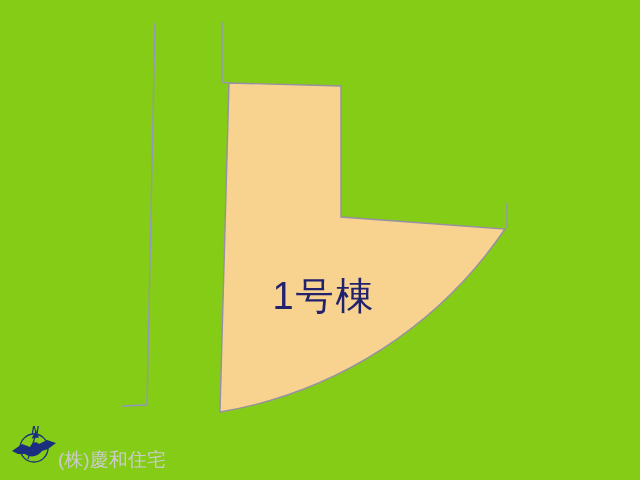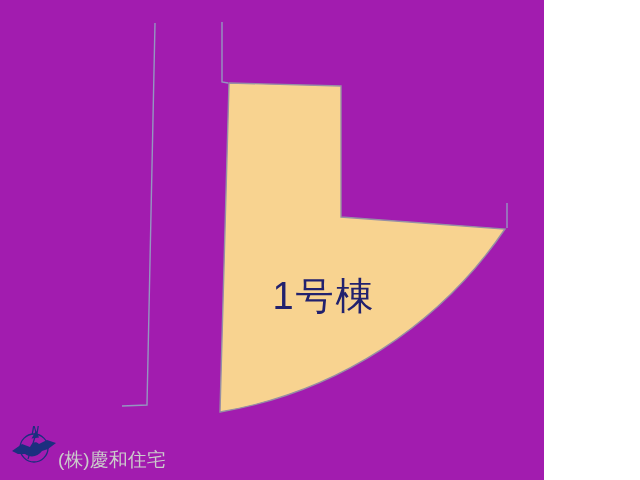--- a/index.html
+++ b/index.html
@@ -2,23 +2,23 @@
 <html><head>
 <meta charset="utf-8">
 <style>
   html, body {
     margin: 0;
     padding: 0;
     background: #ffffff;
   }
   .stage {
     position: relative;
-    width: 544px;
+    width: 640px;
     height: 480px;
-    background: #a21caf;
+    background: #84cc16;
     overflow: hidden;
     font-family: "Liberation Sans", sans-serif;
   }
   svg text {
     font-family: "Liberation Sans", sans-serif;
   }
   .parcel-label {
     letter-spacing: 2px;
     font-weight: 500;
   }

